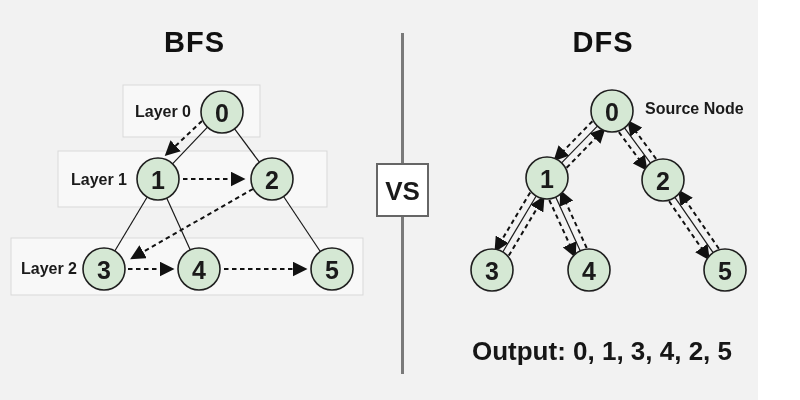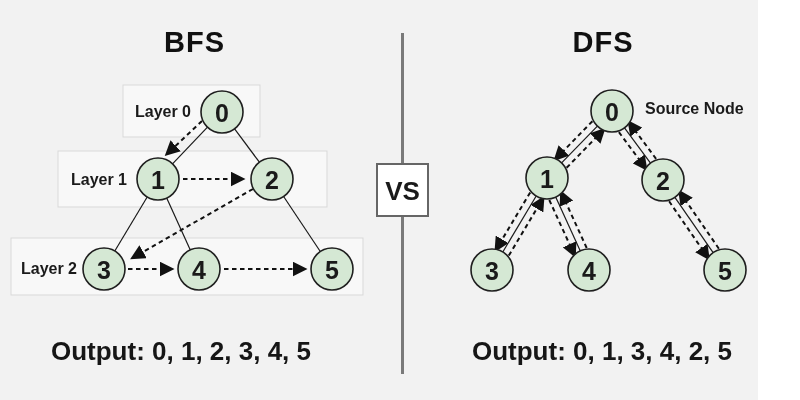--- a/index.html
+++ b/index.html
@@ -131,16 +131,15 @@
       <text class="node-label" x="547" y="179" text-anchor="middle" dominant-baseline="central">1</text>
       <text class="node-label" x="663" y="181" text-anchor="middle" dominant-baseline="central">2</text>
       <text class="node-label" x="492" y="271" text-anchor="middle" dominant-baseline="central">3</text>
       <text class="node-label" x="589" y="271" text-anchor="middle" dominant-baseline="central">4</text>
       <text class="node-label" x="725" y="271" text-anchor="middle" dominant-baseline="central">5</text>
 
       <text class="annot-label" x="645" y="108" text-anchor="start" dominant-baseline="central">Source Node</text>
     </g>
   </svg>
 
-  <div class="output bfs-output">Output: 0, 1, 2, 3, 4, 5</div>
   <div class="output dfs-output">Output: 0, 1, 3, 4, 2, 5</div>
 
 </div>
 
 </body></html>

